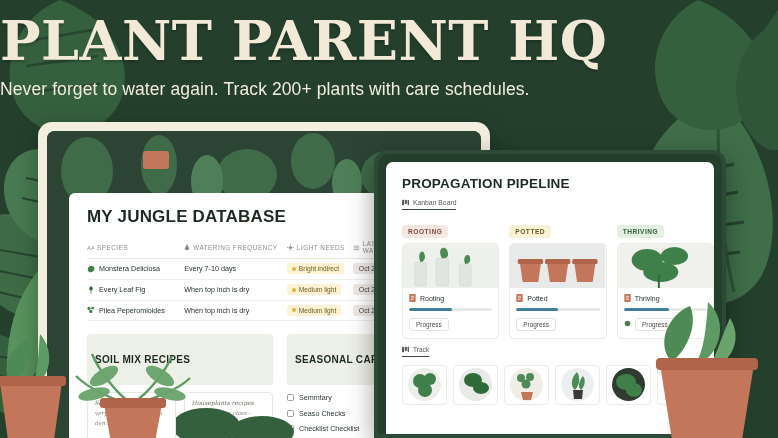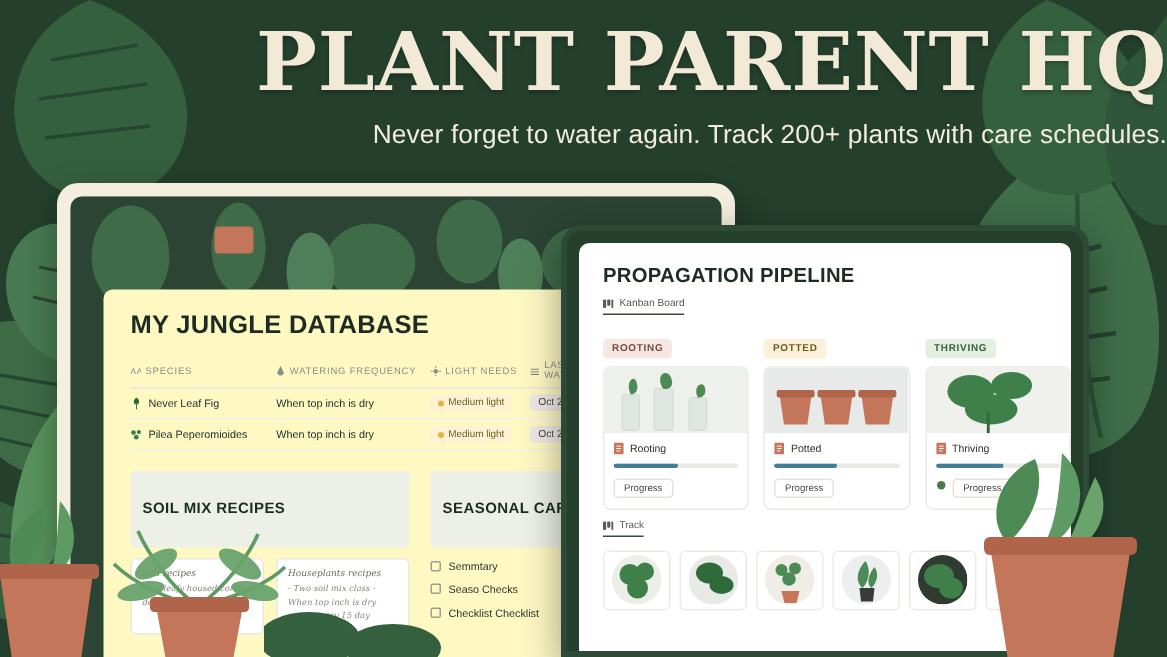--- a/index.html
+++ b/index.html
@@ -9,21 +9,21 @@
     background: #24402d;
     position: relative;
   }
   .stage { position: absolute; inset: 0; overflow: hidden; }
 
   
   .leaf { position: absolute; pointer-events: none; }
   .hero-bg { position:absolute; inset:0; background:#24402d; }
 
   
-  .header { position: absolute; left: 0; right: 0; top: 14px; text-align: right; z-index: 30; }
+  .header { position: absolute; left: 0; right: 0; top: 14px; text-align: left; z-index: 30; }
   .title {
     font-family: "DejaVu Serif", serif;
     font-weight: 700;
     font-size: 54px;
     letter-spacing: 0.5px;
     color: #f2ead6;
     line-height: 1.0;
     text-shadow: 0 2px 3px rgba(0,0,0,.25);
   }
   .subtitle {
@@ -47,21 +47,21 @@
     width: 100%; height: 100%;
     background: #2b4434;
     border-radius: 8px 8px 0 0;
     overflow: hidden;
     position: relative;
   }
   .lp-wall { position:absolute; inset:0; }
 
   .lp-page {
     position: absolute; left: 22px; right: -2px; top: 62px; bottom: 0;
-    background: #fef9c3;
+    background: #ffffff;
     border-radius: 6px 0 0 0;
     padding: 14px 0 0 18px;
     overflow: hidden;
   }
   .db-title { font-size: 17px; font-weight: 700; color: #1d2b22; letter-spacing: .2px; }
 
   
   .db-table { margin-top: 13px; width: 330px; }
   .db-head { display: flex; border-bottom: 1px solid #e6e6e2; padding-bottom: 4px; }
   .db-head .th {
@@ -265,27 +265,45 @@
             <div class="th c4">
               <svg width="7" height="7" viewBox="0 0 10 10">
                   <g stroke="#8c8c86" stroke-width="1">
                     <path d="M1 3h8M1 5.5h8M1 8h8"></path>
                   </g>
                 </svg>
               <span>LAST WATERED</span>
             </div>
           </div>
 
+          <div class="db-row">
+            <div class="td c1">
+              <svg class="sp-icon" viewBox="0 0 10 10">
+                  <path d="M5 1 C1 2 0 6 2 8 C4 10 8 9 9 6 C10 3 8 1 5 1Z" fill="#3f7f4a"></path>
+                </svg>
+              <span>Monstera Deliciosa</span>
+            </div>
+            <div class="td c2">Every 7-10 days</div>
+            <div class="td c3">
+              <span class="badge amber">
+                  <i class="dot"></i>
+                  <span>Bright indirect</span>
+                </span>
+            </div>
+            <div class="td c4">
+              <span class="date-chip">Oct 26</span>
+            </div>
+          </div>
 
           <div class="db-row">
             <div class="td c1">
               <svg class="sp-icon" viewBox="0 0 10 10">
                   <path d="M5 0 C2 2 2 5 5 6 C8 5 8 2 5 0Z M4.6 6 h.8 v4 h-.8Z" fill="#2f6b3a"></path>
                 </svg>
-              <span>Never Leaf Fig</span>
+              <span>Every Leaf Fig</span>
             </div>
             <div class="td c2">When top inch is dry</div>
             <div class="td c3">
               <span class="badge amber">
                   <i class="dot"></i>
                   <span>Medium light</span>
                 </span>
             </div>
             <div class="td c4">
               <span class="date-chip">Oct 24</span>

